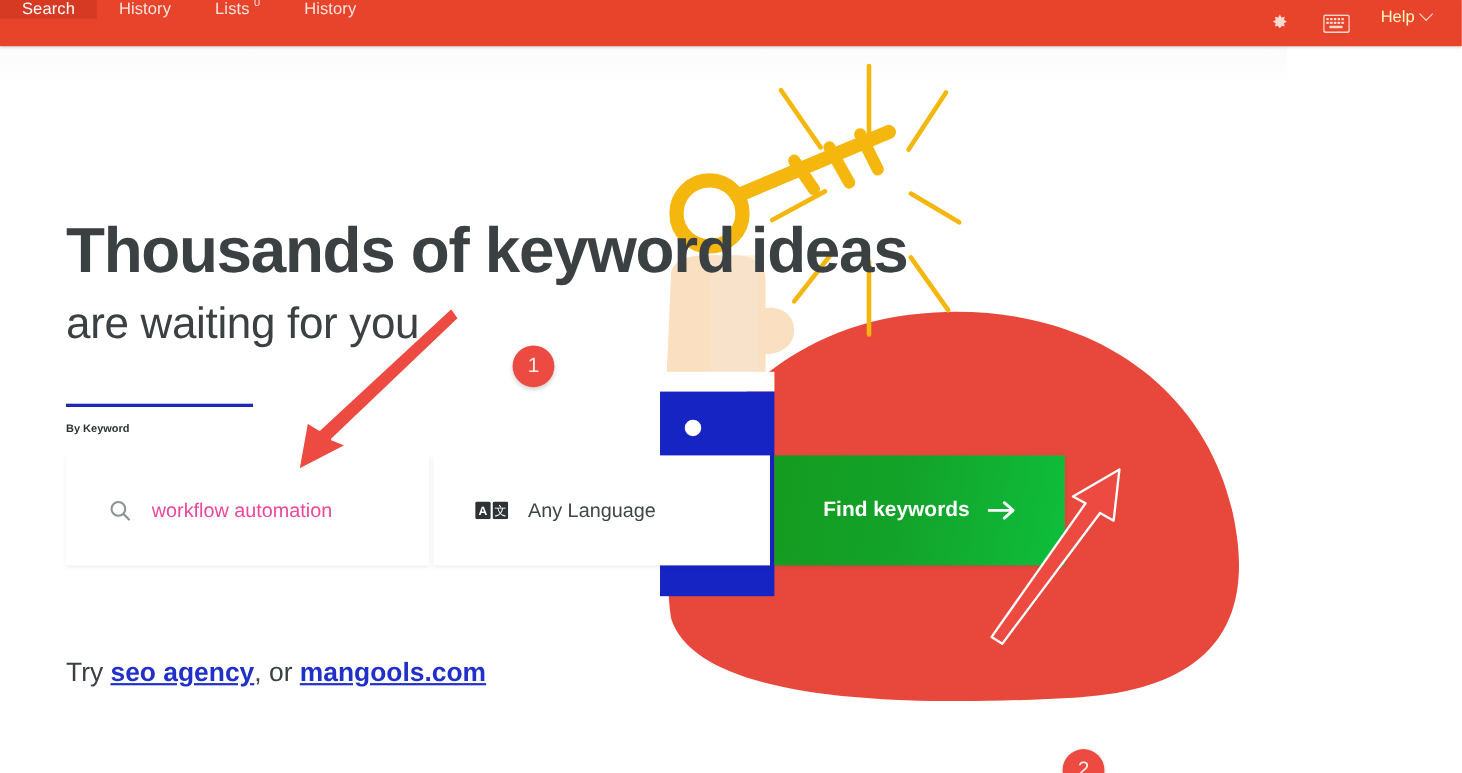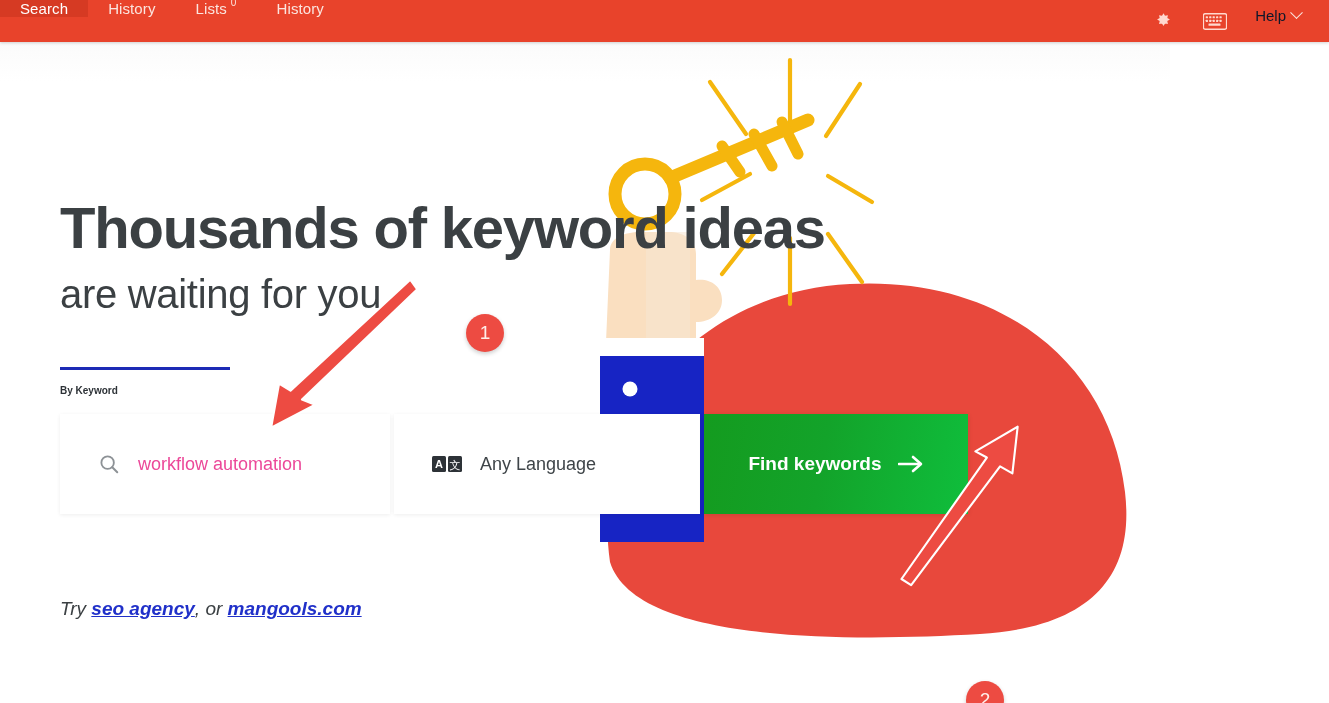--- a/index.html
+++ b/index.html
@@ -32,21 +32,21 @@
     font-size: 10px; vertical-align: super;
     margin-left: 4px; position: relative; top: -6px; color: #fde3dc;
   }
   .nav-right { margin-left: auto; display: flex; align-items: stretch; padding-right: 10px; }
   .nav-icon-btn {
     display: flex; align-items: center; justify-content: center;
     width: 52px; cursor: pointer; color: #ffd9cf;
   }
   .nav-help {
     display: flex; align-items: center; gap: 6px;
-    padding: 0 18px 12px 14px; color: #0f172a; font-size: 15px; cursor: pointer;
+    padding: 0 18px 12px 14px; color: #fef9c3; font-size: 15px; cursor: pointer;
   }
   .chev { display: inline-block; width: 9px; height: 9px;
           border-right: 1.6px solid #fbe4de; border-bottom: 1.6px solid #fbe4de;
           transform: rotate(45deg) translate(-2px,-2px); }
 
   
   .hero { position: absolute; top: 42px; left: 0; width: 1170px; height: 661px;
           background: linear-gradient(#fbfbfb, #ffffff 40px); overflow: hidden; }
 
   
@@ -96,21 +96,21 @@
   .findbtn {
     width: 264px; height: 100px; margin-left: 4px;
     background: linear-gradient(100deg, #149b1f 0%, #13a32a 45%, #0fbe3c 100%);
     display: flex; align-items: center; justify-content: center; gap: 16px;
     color: #fff; font-size: 19px; font-weight: bold; cursor: pointer;
     border: none;
     box-shadow: 0 1px 5px rgba(0,0,0,.12);
   }
 
   
-  .tryline { position: absolute; left: 60px; top: 556px; font-size: 19px; color: #3b4043; z-index: 12; font-style: italic; }
+  .tryline { position: absolute; left: 60px; top: 556px; font-size: 24px; color: #3b4043; z-index: 12; }
   .tryline a { color: #2030c9; font-weight: bold; text-decoration: underline; }
 
   
   .anno { position: absolute; inset: 0; pointer-events: none; z-index: 30; }
   .badge {
     position: absolute; width: 38px; height: 38px; border-radius: 50%;
     background: #ed4b42; color: #ffeeea; font-size: 19px;
     display: flex; align-items: center; justify-content: center;
     box-shadow: 0 2px 4px rgba(0,0,0,.2);
   }

